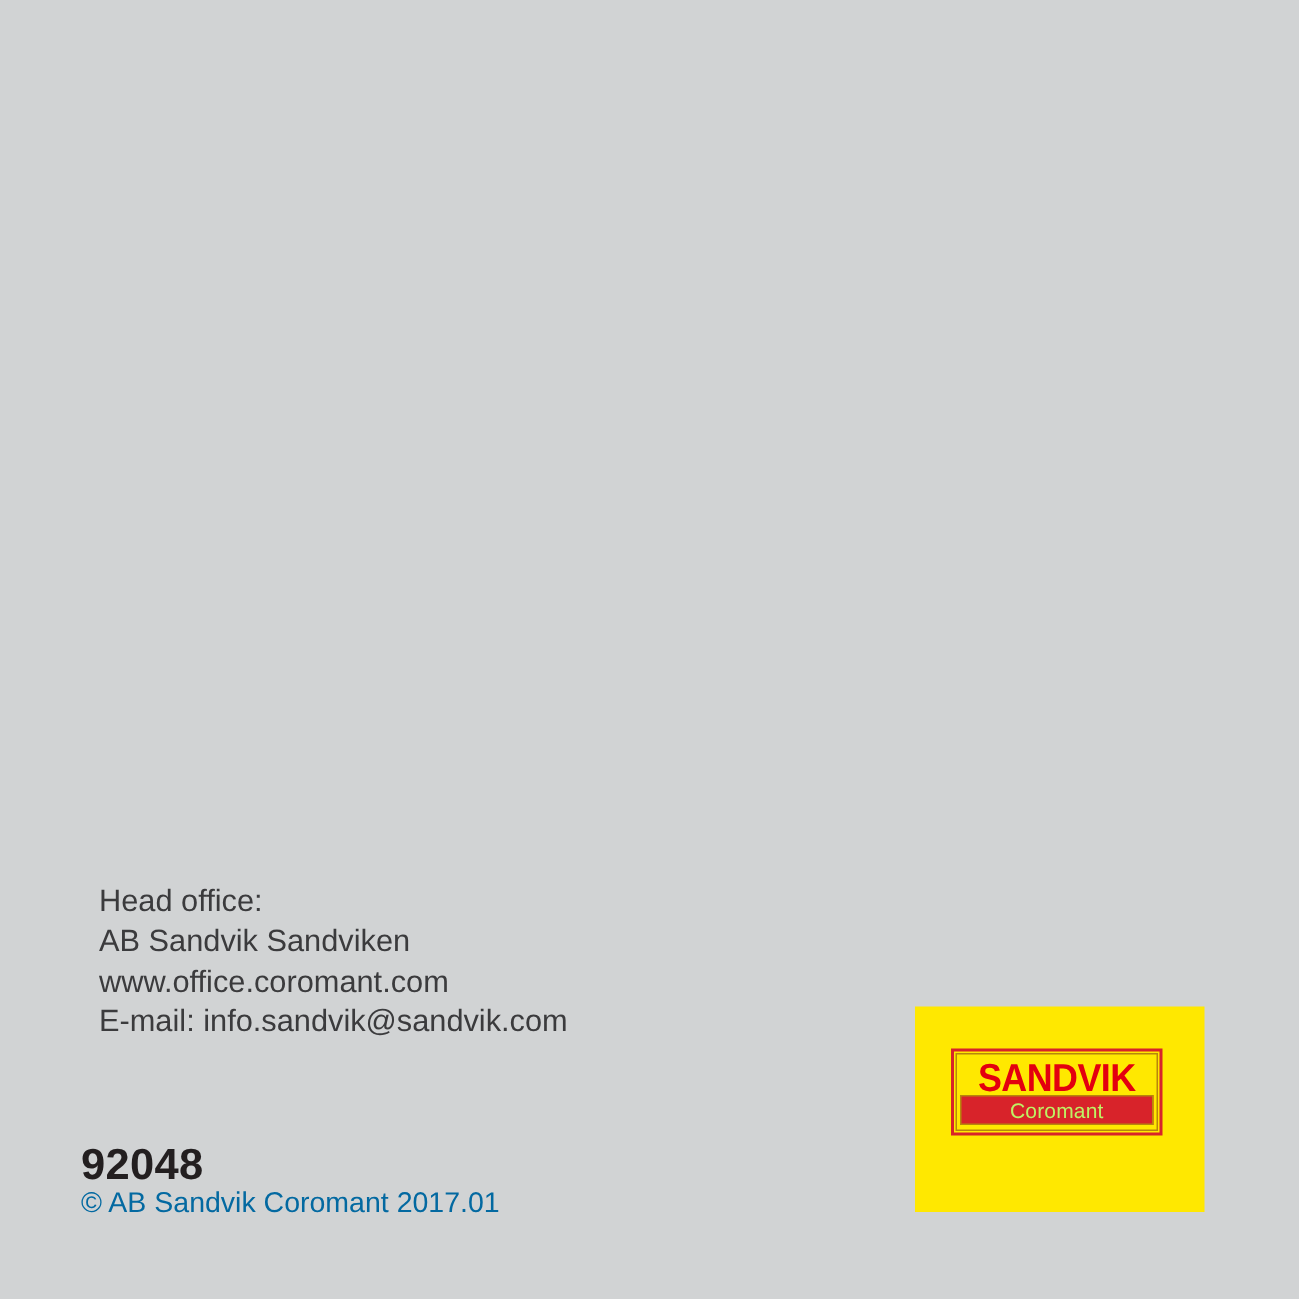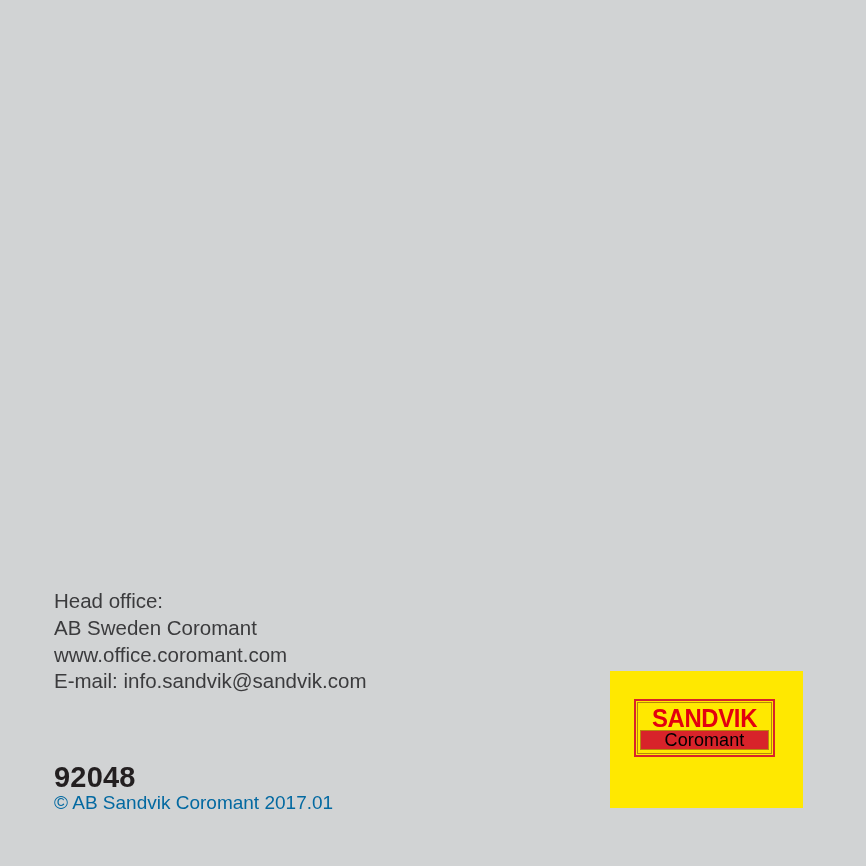--- a/index.html
+++ b/index.html
@@ -78,41 +78,42 @@
     background: #d8232a;
     border: 1px solid #b8860b;
     box-sizing: border-box;
   }
   #logo-subword {
     display: block;
     width: 100%;
     height: 100%;
     line-height: 18px;
     text-align: center;
-    color: #000000;
+    color: #bef264;
     font-family: "Liberation Sans", sans-serif;
-    font-size: 18px;
+    font-size: 14px;
     font-weight: normal;
     letter-spacing: 0.1px;
     white-space: nowrap;
   }
 
   
   #contact-block {
     position: absolute;
     left: 54px;
     top: 588px;
     color: #3b3b3d;
     font-family: "Liberation Sans", sans-serif;
     font-size: 20.5px;
     line-height: 26.8px;
     white-space: nowrap;
   }
   #contact-block .contact-line {
     display: block;
+    margin-left: 12px;
   }
 
   
   #imprint-block {
     position: absolute;
     left: 54px;
     top: 765px;
     font-family: "Liberation Sans", sans-serif;
   }
   #product-code {
@@ -132,21 +133,21 @@
     white-space: nowrap;
   }
 </style>
 </head>
 <body>
 
 <div id="page">
 
   <div id="contact-block">
     <span class="contact-line">Head office:</span>
-    <span class="contact-line">AB Sweden Coromant</span>
+    <span class="contact-line">AB Sandvik Sandviken</span>
     <span class="contact-line">www.office.coromant.com</span>
     <span class="contact-line">E-mail: info.sandvik@sandvik.com</span>
   </div>
 
   <div id="imprint-block">
     <span id="product-code">92048</span>
     <span id="copyright-line">© AB Sandvik Coromant 2017.01</span>
   </div>
 
   <div id="logo-panel">

